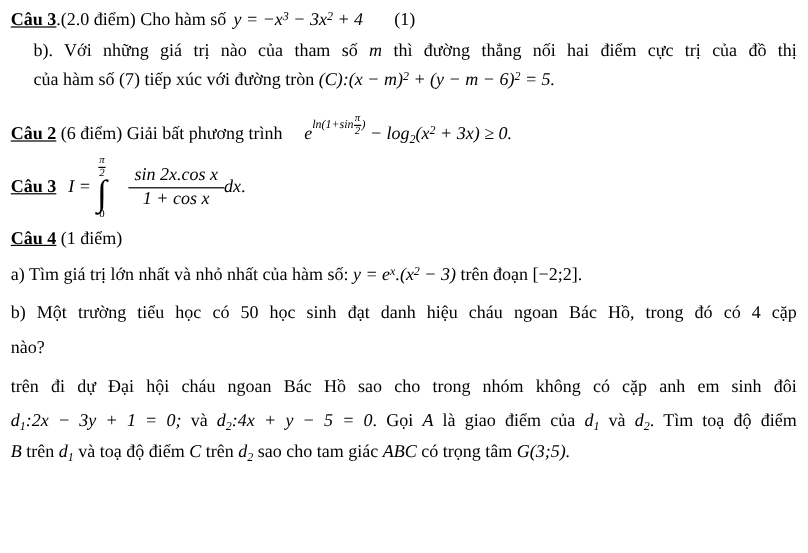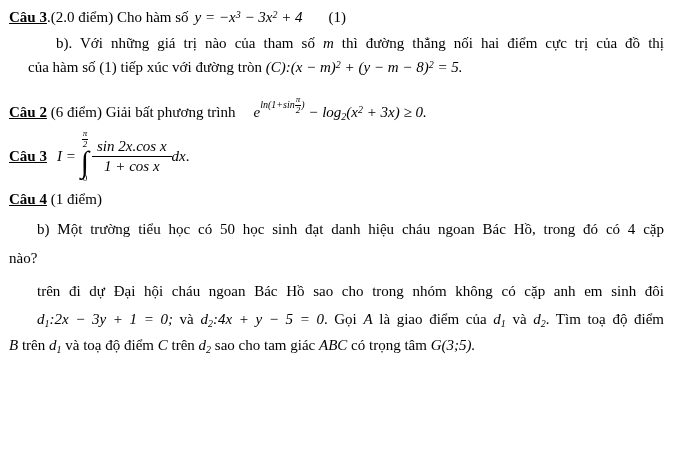--- a/index.html
+++ b/index.html
@@ -6,21 +6,21 @@
   html,body { width:673px; height:461px; }
   body {
     background:#ffffff; color:#000000;
     font-family:"Liberation Serif", serif;
     font-size:15px; overflow:hidden;
   }
   .doc { padding:5px 9px 0 9px; }
   .line { line-height:24px; }
   .hd { font-weight:bold; text-decoration:underline; }
   .math { font-style:italic; }
-  .just { text-align:justify; text-align-last:justify;margin-left:28px; }
+  .just { text-align:justify; text-align-last:justify; }
   .indent { padding-left:19px; }
   .mb2 { margin-bottom:2px; } .mb4 { margin-bottom:4px; }
   sup { font-size:10px; vertical-align:4px; line-height:0; }
   sub { font-size:10px; vertical-align:-3px; line-height:0; }
   .gap6 { margin-left:6px; } .gap10 { margin-left:10px; }
   .gap18 { margin-left:18px; } .gap26 { margin-left:26px; }
   
   .mfrac { display:inline-flex; flex-direction:column; align-items:center;
            line-height:1.1; vertical-align:middle; font-style:italic; }
   .mnum { border-bottom:1px solid #000; padding:0 1px; }
@@ -29,55 +29,58 @@
   .expblk .mfrac { font-size:9px; }
   .cau2line { padding-top:9px; line-height:26px; }
   
   .mathline { display:flex; align-items:center; height:58px; }
   .mathline > span { white-space:pre; }
   .intblk { display:inline-flex; flex-direction:column; align-items:center; margin-left:5px; }
   .isign { font-size:30px; line-height:0.8; font-style:normal; }
   .ilim { font-size:9px; }
   .ilow { font-size:9px; line-height:1; }
   .bigfrac { display:inline-flex; flex-direction:column; align-items:center;
-             margin-left:3px; line-height:19px; }
+             margin-left:18px; line-height:19px; }
   .bnum { border-bottom:1px solid #000; padding:0 5px; }
   .bden { padding:0 5px; }
 </style>
 </head>
 <body>
 
 <div class="doc">
 
   <div class="line mb2">
     <span class="hd">Câu 3</span><span>.(2.0 điểm) Cho hàm số</span><span class="math gap6"><span>y = −x</span><sup>3</sup><span> − 3x</span><sup>2</sup><span> + 4</span></span><span class="gap26">(1)</span>
   </div>
   <div class="line indent just">
     <span>b). Với những giá trị nào của tham số </span><span class="math">m</span><span> thì đường thẳng nối hai điểm cực trị của đồ thị</span>
   </div>
   <div class="line indent mb4">
-    <span>của hàm số (1) tiếp xúc với đường tròn </span><span class="math"><span>(C):(x − m)</span><sup>2</sup><span> + (y − m − 8)</span><sup>2</sup><span> = 5.</span></span>
+    <span>của hàm số (7) tiếp xúc với đường tròn </span><span class="math"><span>(C):(x − m)</span><sup>2</sup><span> + (y − m − 6)</span><sup>2</sup><span> = 5.</span></span>
   </div>
 
   <div class="line cau2line mb2">
     <span class="hd">Câu 2</span><span> (6 điểm) Giải bất phương trình</span><span class="math gap18">e</span><span class="expblk"><span>ln(1+sin</span><span class="mfrac"><span class="mnum">π</span><span>2</span></span><span>)</span></span><span class="math"><span> − log</span><sub>2</sub><span>(x</span><sup>2</sup><span> + 3x) ≥ 0.</span></span>
   </div>
 
   <div class="mathline mb2">
     <span class="hd">Câu 3</span>
       <span class="math gap10">I =</span>
       <span class="intblk"><span class="mfrac ilim"><span class="mnum">π</span><span>2</span></span><span class="isign">∫</span><span class="ilow">0</span></span>
       <span class="bigfrac"><span class="bnum math">sin 2x.cos x</span><span class="bden math">1 + cos x</span></span>
       <span class="math">dx</span>
       <span>.</span>
   </div>
 
   <div class="line mb4">
     <span class="hd">Câu 4</span><span>  (1 điểm)</span>
   </div>
+  <div class="line mb4" style="line-height:28px">
+    <span>a) Tìm giá trị lớn nhất và nhỏ nhất của hàm số: </span><span class="math"><span>y = e</span><sup>x</sup><span>.(x</span><sup>2</sup><span> − 3)</span></span><span> trên đoạn [−2;2].</span>
+  </div>
   <div class="line just" style="line-height:29px">b)  Một trường tiểu học có 50 học sinh đạt danh hiệu cháu ngoan Bác Hồ, trong đó có 4 cặp</div>
   <div class="line mb4" style="line-height:29px">nào?</div>
   <div class="line just" style="line-height:29px">trên đi dự Đại hội cháu ngoan Bác Hồ sao cho trong nhóm không có cặp anh em sinh đôi</div>
 
   <div class="line just" style="line-height:26px">
     <span class="math"><span>d</span><sub>1</sub><span>:2x − 3y + 1 = 0;</span></span><span> và </span><span class="math"><span>d</span><sub>2</sub><span>:4x + y − 5 = 0</span></span><span>. Gọi </span><span class="math">A</span><span> là giao điểm của </span><span class="math"><span>d</span><sub>1</sub></span><span> và </span><span class="math"><span>d</span><sub>2</sub></span><span>. Tìm toạ độ điểm</span>
   </div>
   <div class="line" style="line-height:26px">
     <span class="math">B</span><span> trên </span><span class="math"><span>d</span><sub>1</sub></span><span> và toạ độ điểm </span><span class="math">C</span><span> trên </span><span class="math"><span>d</span><sub>2</sub></span><span> sao cho tam giác </span><span class="math">ABC</span><span> có trọng tâm </span><span class="math">G(3;5).</span>
   </div>

